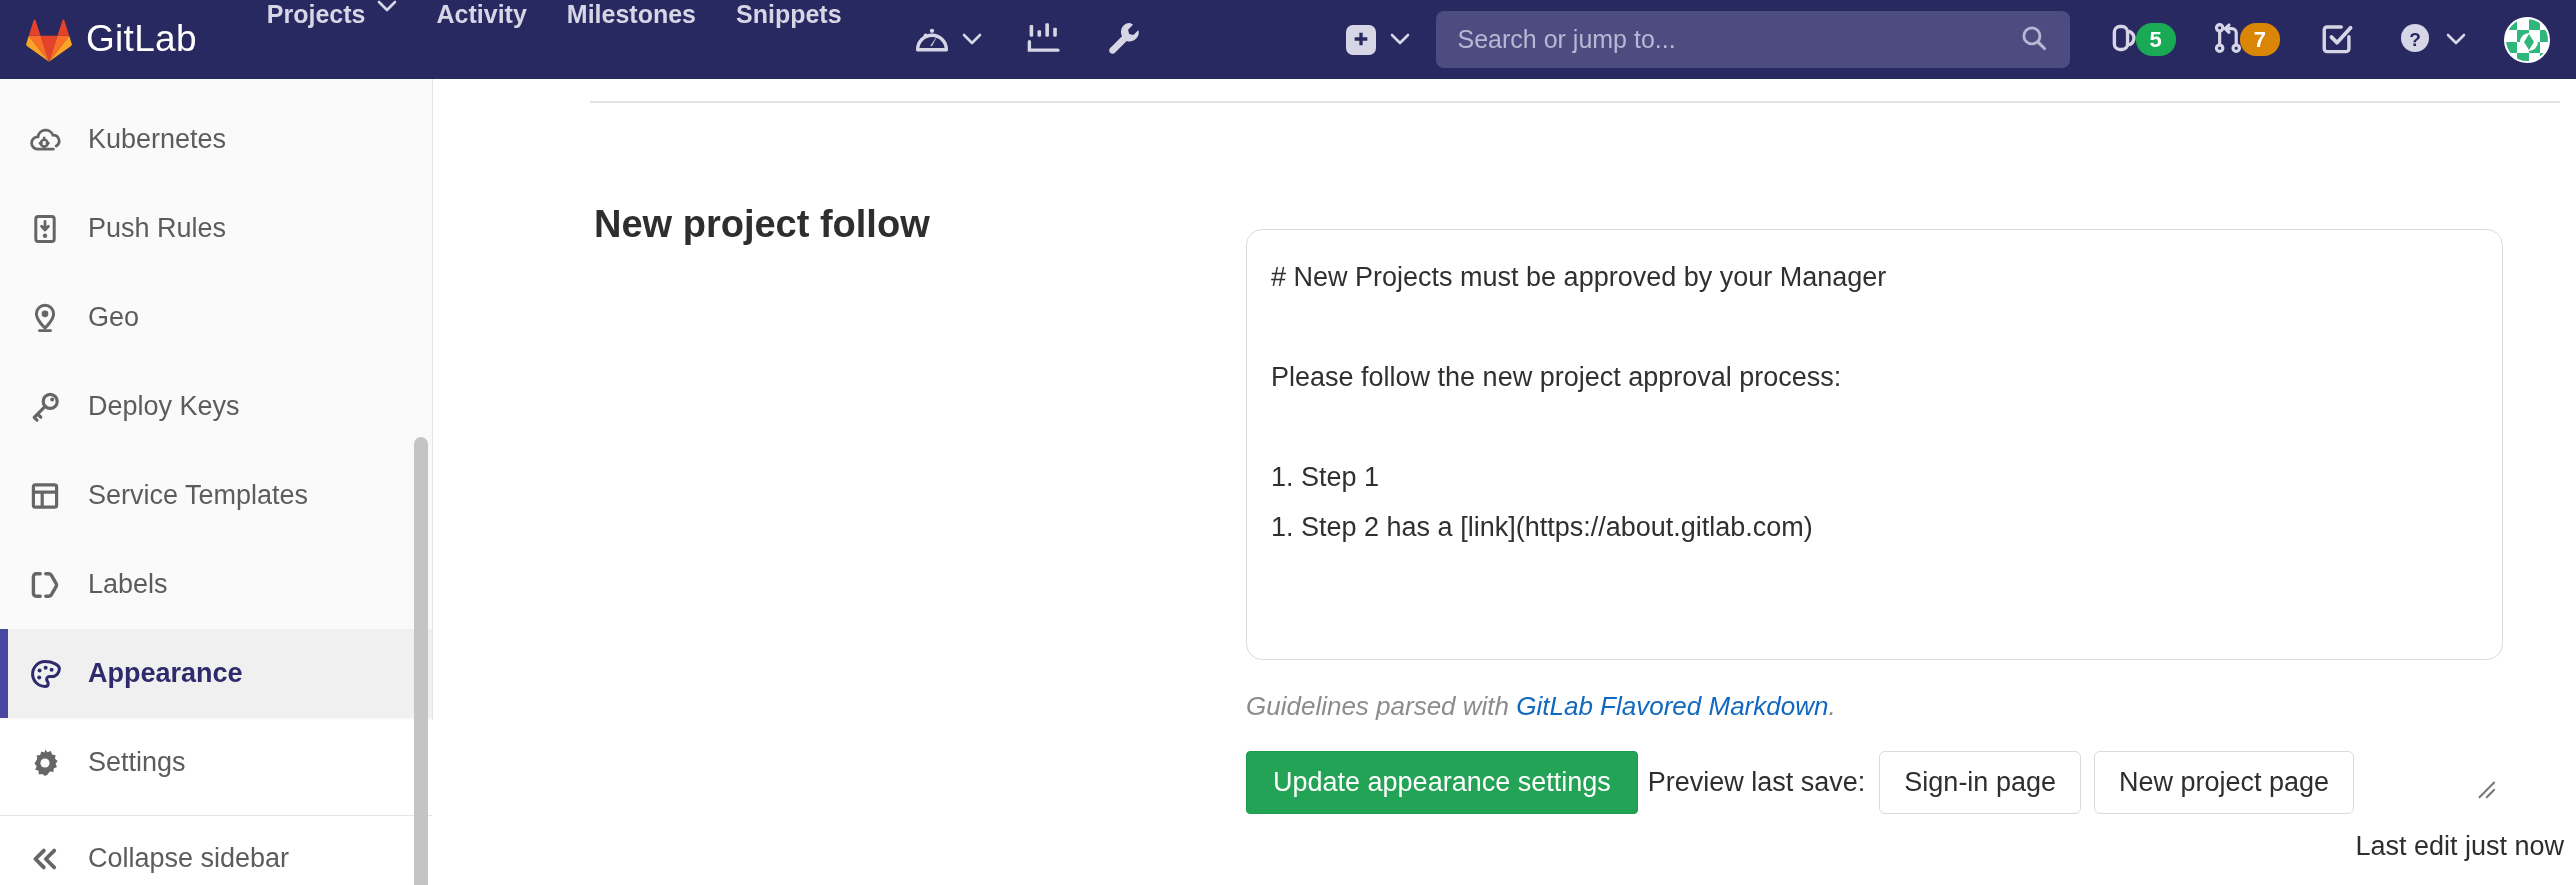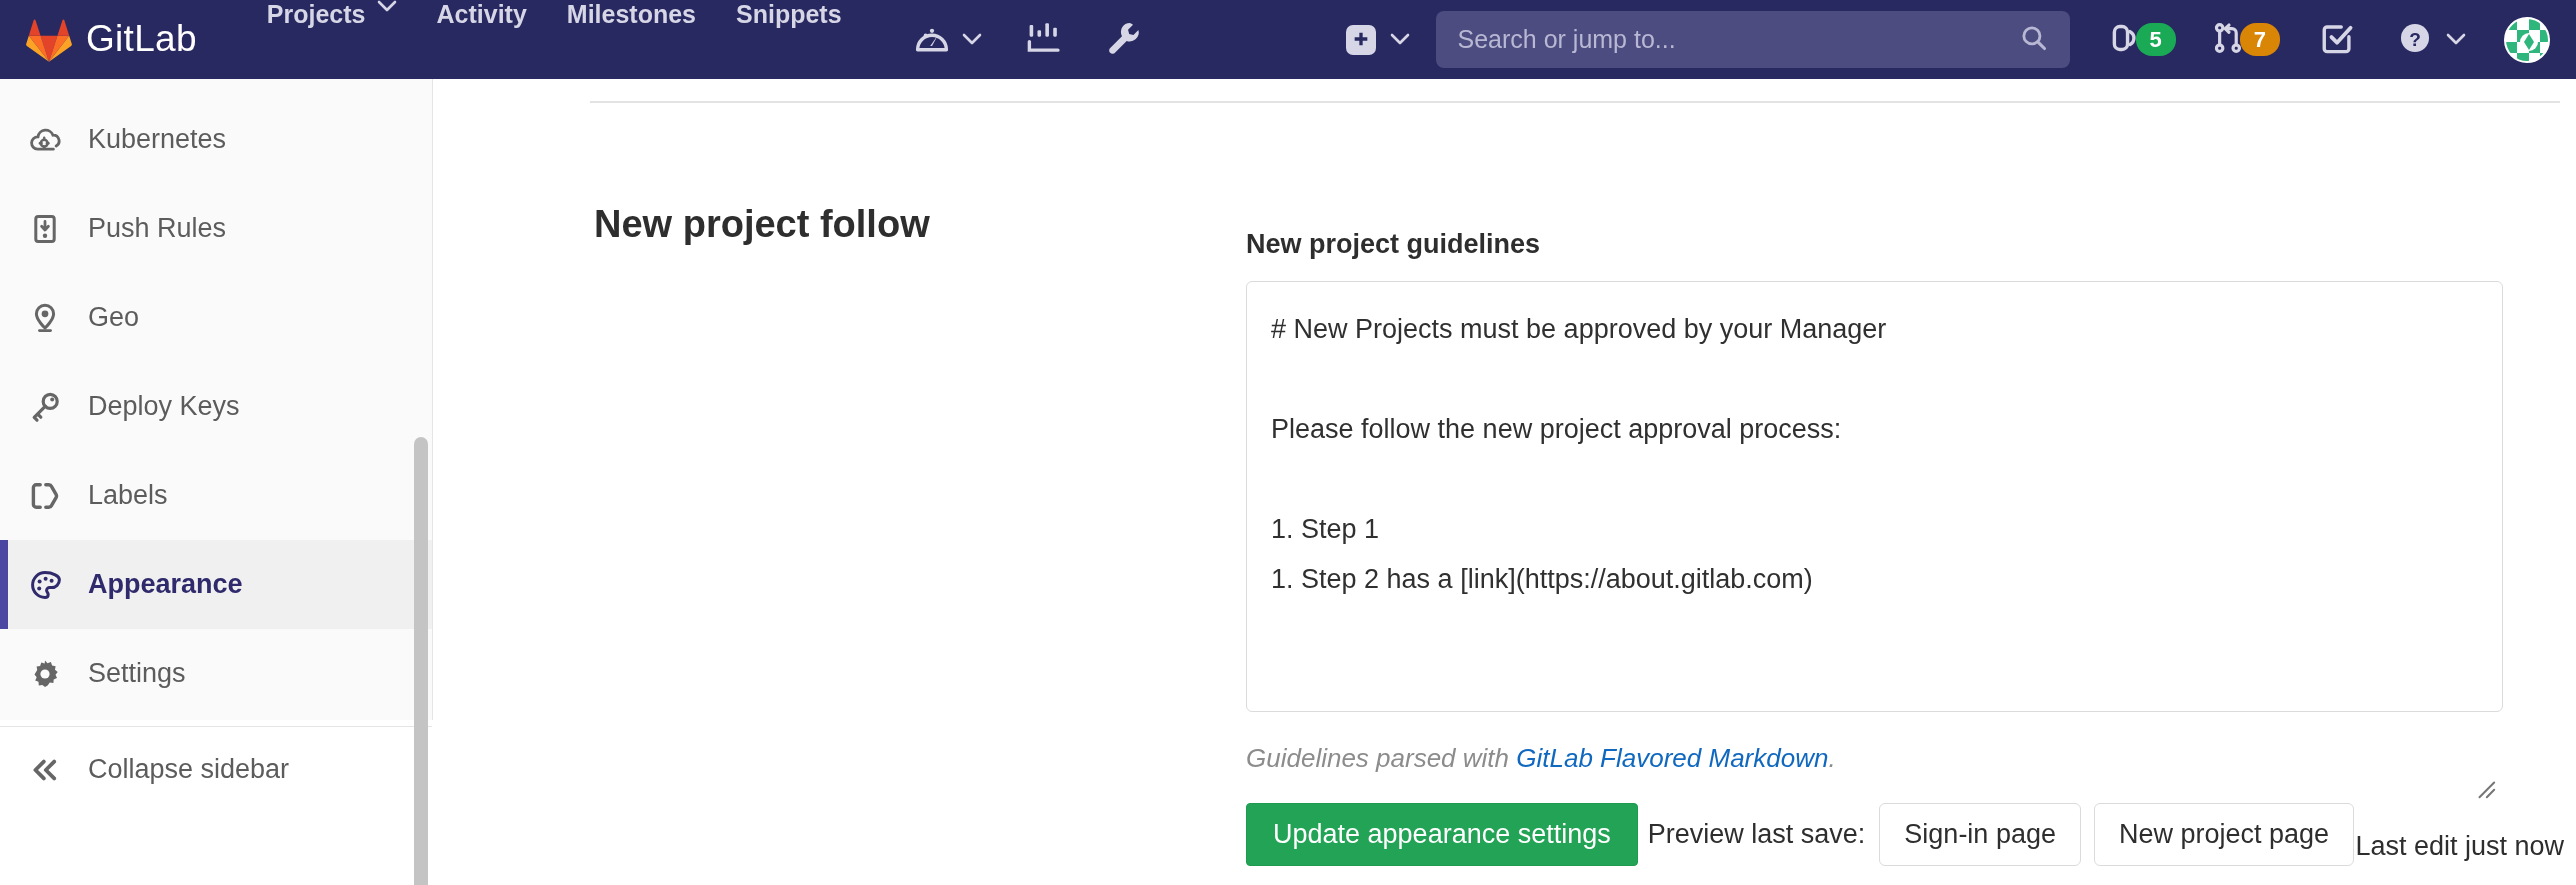--- a/index.html
+++ b/index.html
@@ -123,21 +123,21 @@
     position: absolute; left: 160px; top: 124px;
     font-size: 38px; font-weight: bold; color: #2e2e2e;
   }
   .form-col { position: absolute; left: 812px; top: 150px; width: 1257px; }
   .field-label {
     font-size: 27px; font-weight: bold; color: #2e2e2e;
     margin-bottom: 21px;
   }
   .textarea {
     width: 1257px; height: 431px;
-    border: 1px solid #dbdbdb; border-radius: 6px;
+    border: 1px solid #dbdbdb; border-radius: 16px;
     padding: 22px 24px; font-size: 27px; line-height: 50px;
     color: #303030; white-space: pre-wrap; background: #fff;
     position: relative; overflow: hidden; cursor: text;
     font-family: "Liberation Sans", sans-serif;
   }
   .resize-grip {
     position: absolute; right: 6px; bottom: 5px;
     width: 22px; height: 22px; pointer-events: none;
   }
   .hint {
@@ -374,20 +374,29 @@
       <span class="ic">
         <svg width="32" height="32" viewBox="0 0 16 16" fill="none">
           <circle cx="10.6" cy="5.2" r="3.5" stroke="#666" stroke-width="1.6"></circle>
           <circle cx="11.6" cy="4.2" r="1" fill="#666"></circle>
           <path d="M8.2 7.6 L2.6 13.2 M4.3 11.5 L5.9 13.1 M2.6 13.2 L4 14.6" stroke="#666" stroke-width="1.6" stroke-linecap="round"></path>
         </svg>
       </span>
       <span class="lbl">Deploy Keys</span>
     </div>
 
+    <div class="side-item">
+      <span class="ic">
+        <svg width="32" height="32" viewBox="0 0 16 16" fill="none">
+          <rect x="2.2" y="2.4" width="11.6" height="11.2" rx="1" stroke="#666" stroke-width="1.6"></rect>
+          <path d="M2.2 6.1 H13.8 M6.6 6.1 V13.6" stroke="#666" stroke-width="1.6"></path>
+        </svg>
+      </span>
+      <span class="lbl">Service Templates</span>
+    </div>
 
     <div class="side-item">
       <span class="ic">
         <svg width="32" height="32" viewBox="0 0 16 16" fill="none">
           <path d="M5.6 2.4 H3.6 a1.4 1.4 0 0 0-1.4 1.4 v8.4 a1.4 1.4 0 0 0 1.4 1.4 h2" stroke="#666" stroke-width="1.7" stroke-linecap="round"></path>
           <path d="M8.4 2.4 h1.5 a1.6 1.6 0 0 1 1.4 .9 l2.3 4 a1.5 1.5 0 0 1 0 1.4 l-2.3 4 a1.6 1.6 0 0 1-1.4 .9 H8.4" stroke="#666" stroke-width="1.7" stroke-linecap="round" stroke-linejoin="round"></path>
         </svg>
       </span>
       <span class="lbl">Labels</span>
     </div>
@@ -432,21 +441,20 @@
   </div>
 </div>
 
 <div class="main">
 
   <div class="divider"></div>
 
   <div class="page-title">New project follow</div>
 
   <div class="form-col">
-    <div class="field-label">New project guidelines</div>
 
     <div class="textarea"># New Projects must be approved by your Manager
 
 Please follow the new project approval process:
 
 1. Step 1
 1. Step 2 has a [link](https://about.gitlab.com)</div>
     <svg class="resize-grip" style="position:absolute; left:1228px; top:548px;" viewBox="0 0 12 12">
       <path d="M11 3 L3 11 M11 7 L7 11" stroke="#767676" stroke-width="1.1" stroke-linecap="round"></path>
     </svg>

